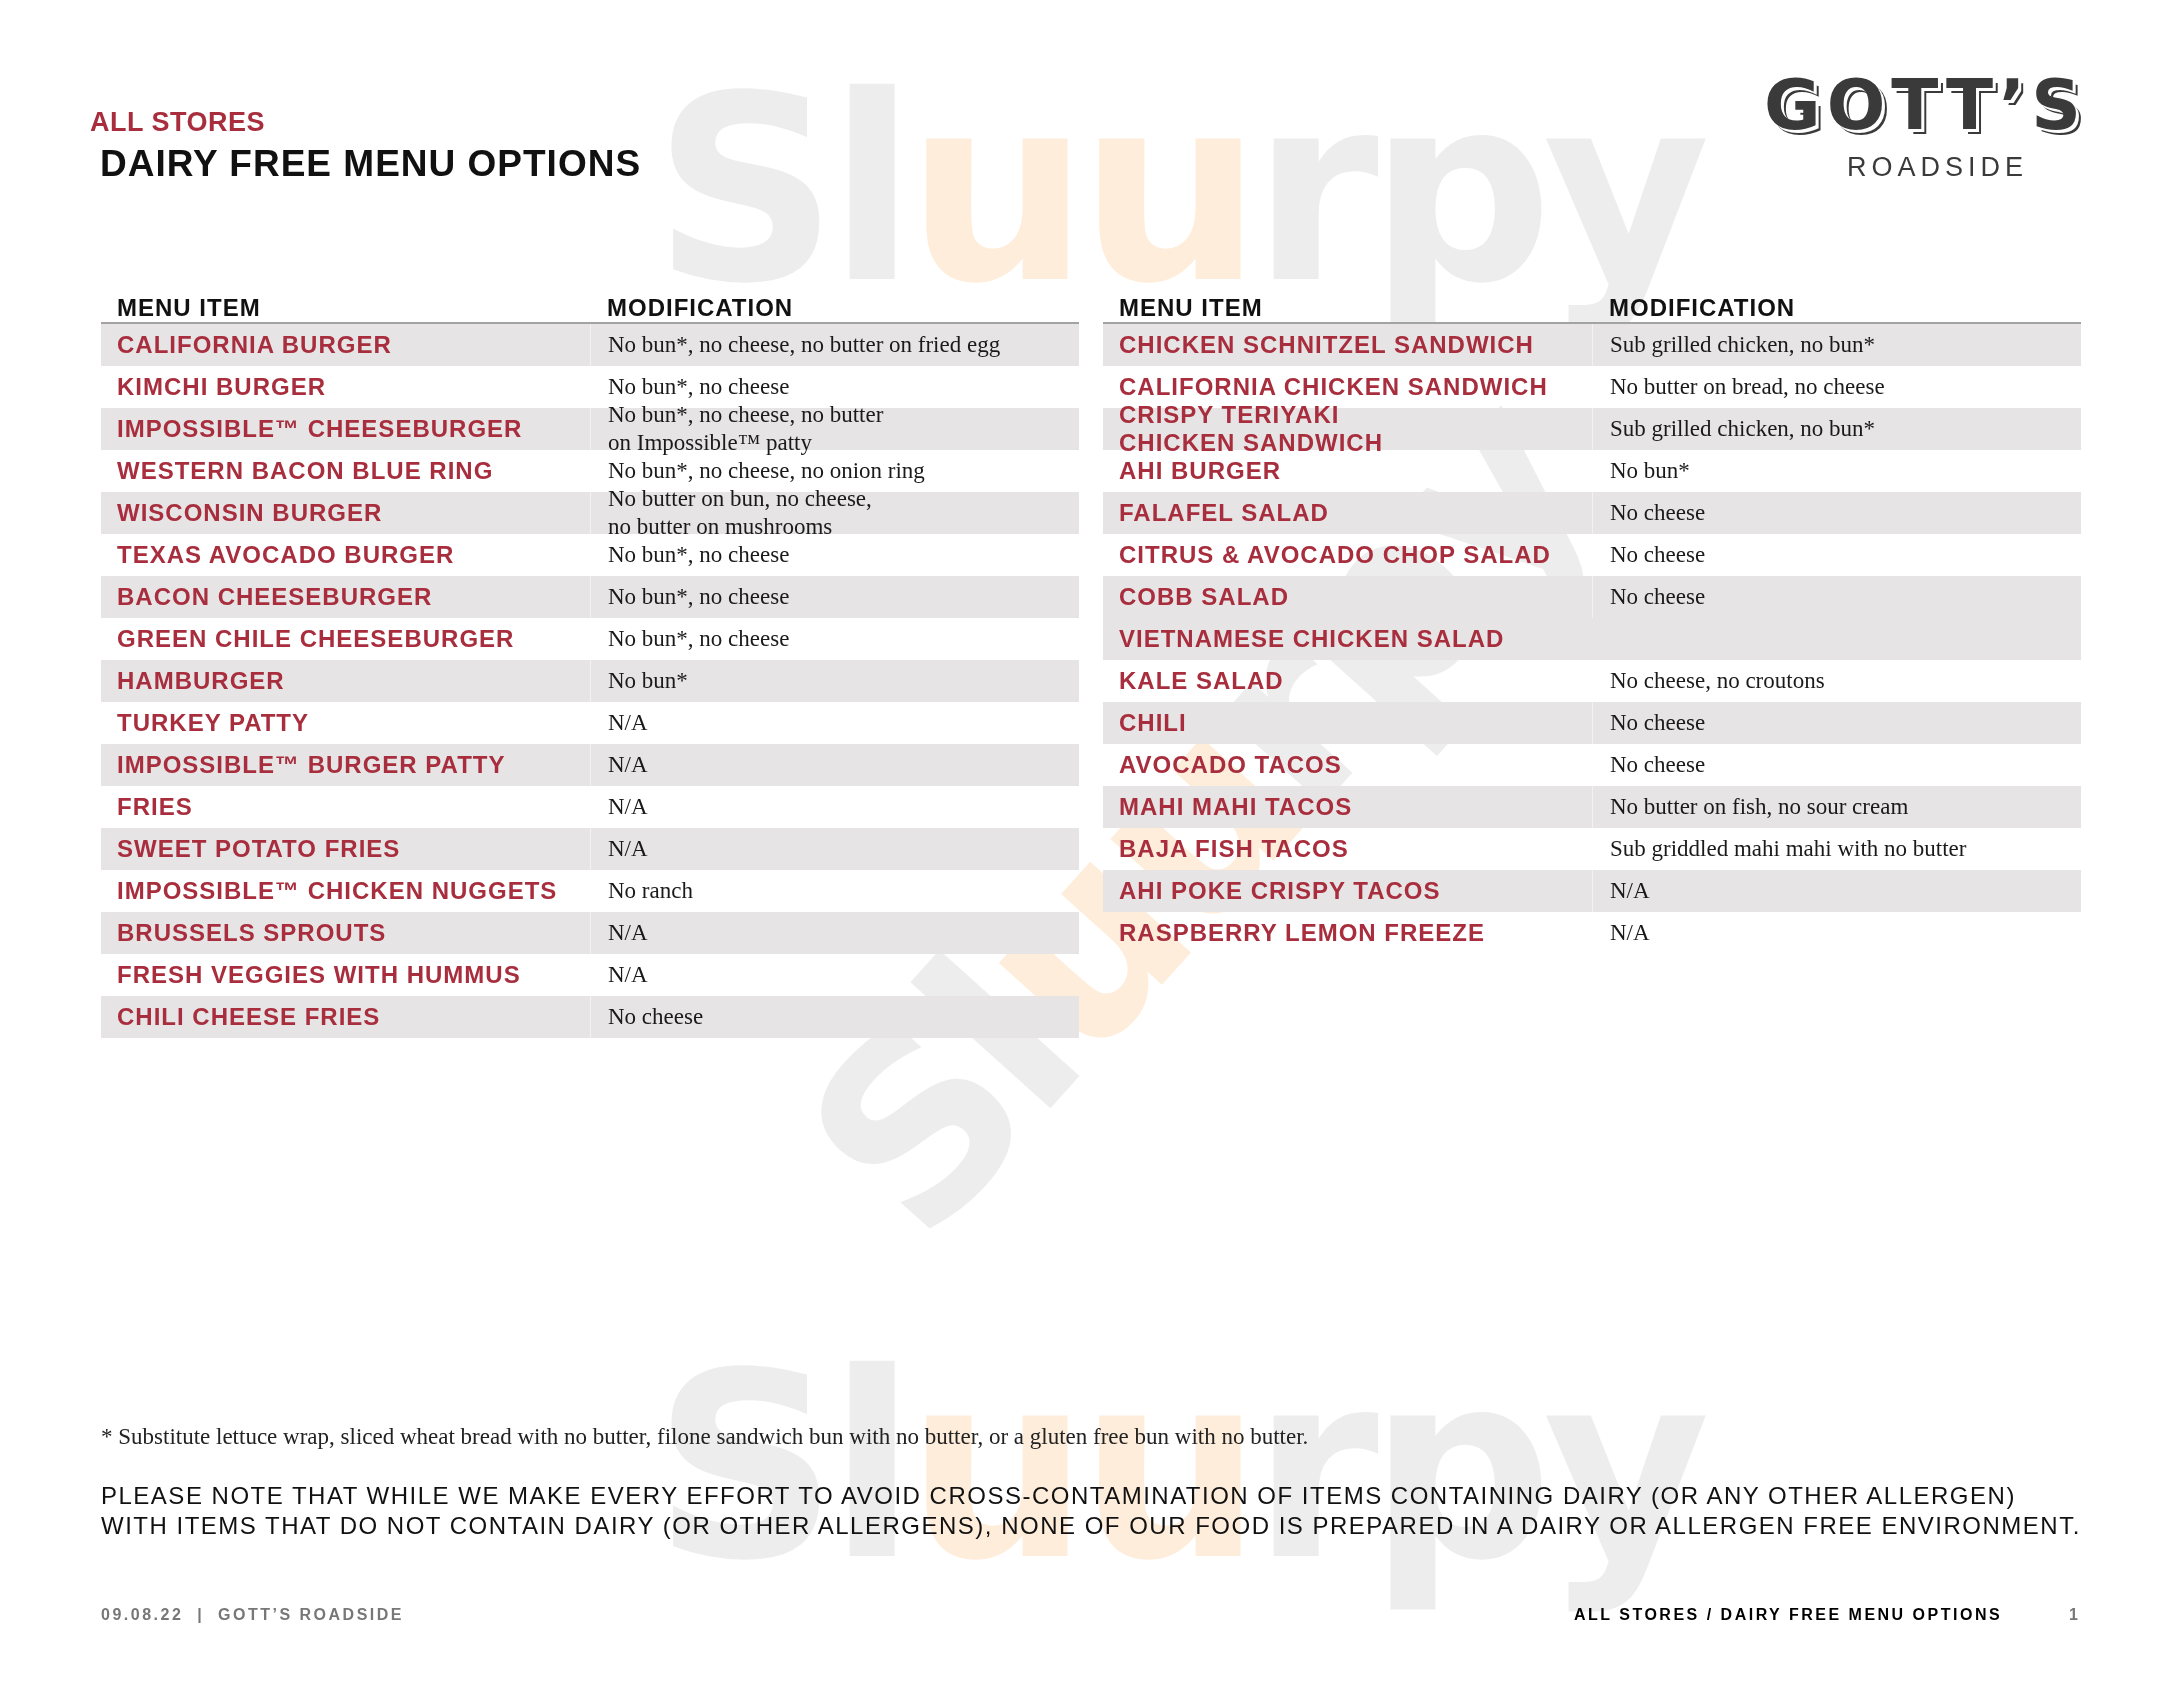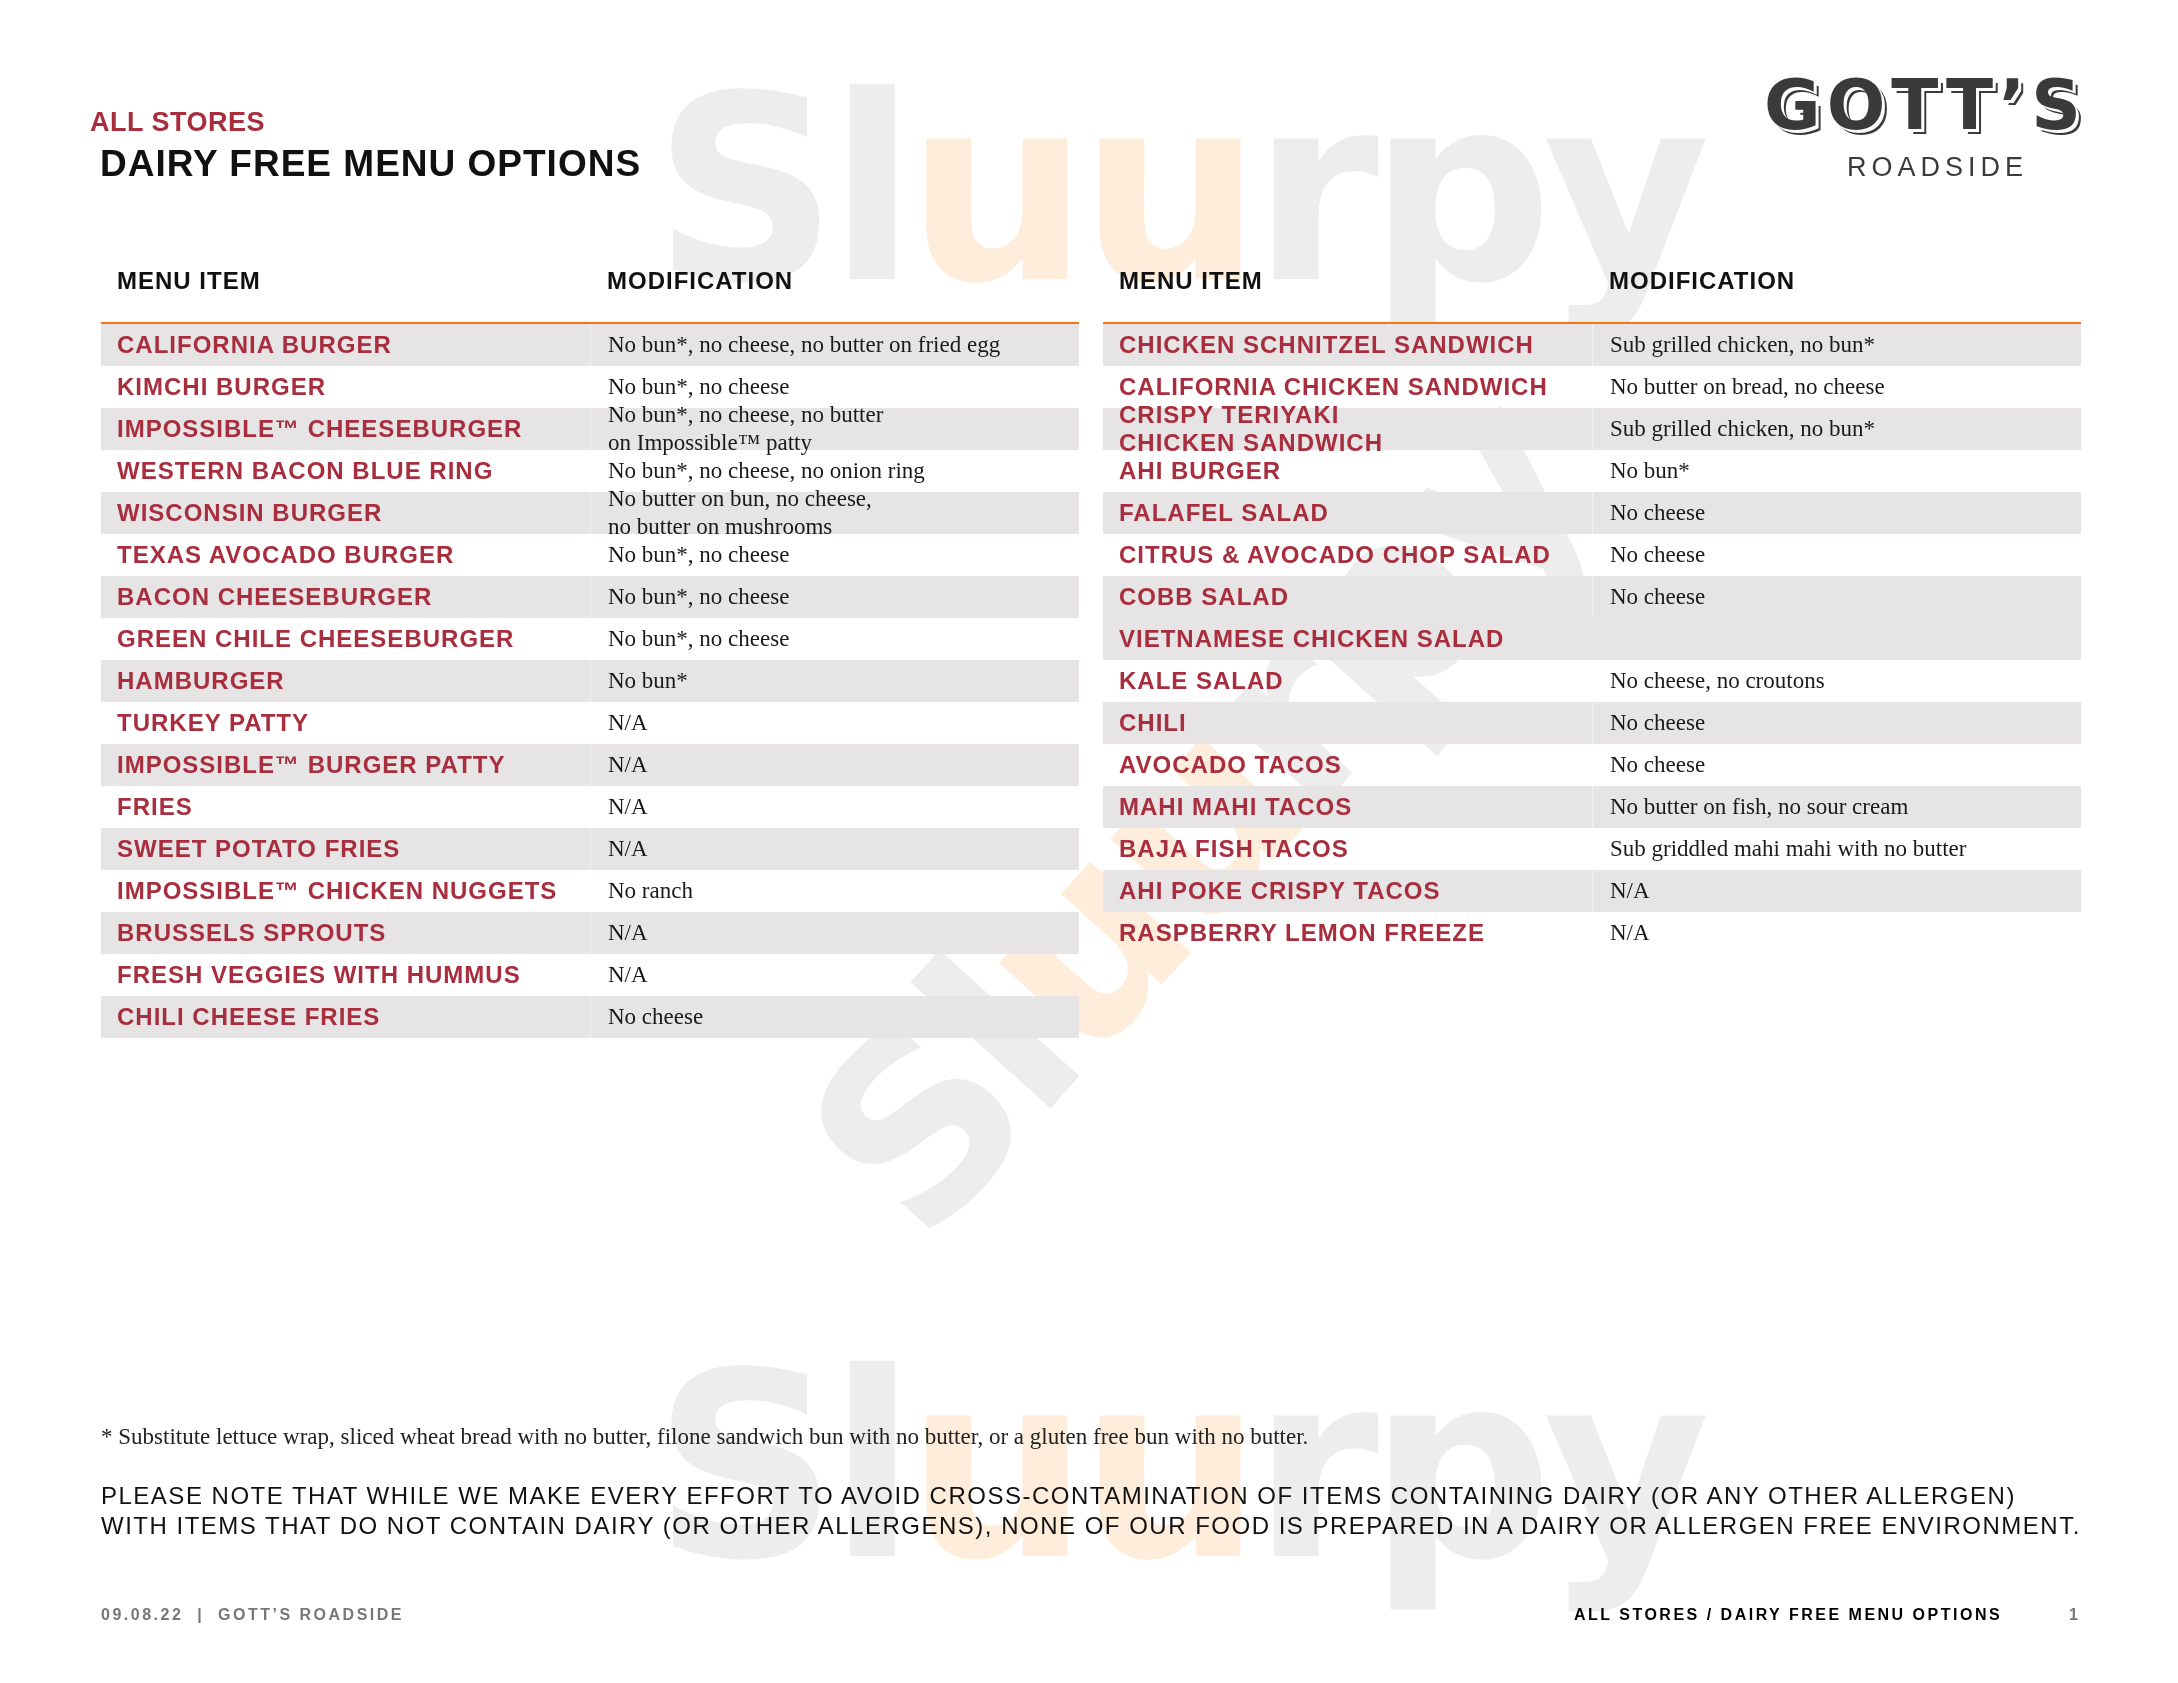--- a/index.html
+++ b/index.html
@@ -20,21 +20,21 @@
   .kicker { left: 90px; top: 107px; font-size: 27px; color: #A82E3E; letter-spacing: 0.5px; font-weight: bold; }
   .title { left: 100px; top: 143px; font-size: 37px; color: #111; letter-spacing: 1px; font-weight: bold; }
 
   .logo { left: 1764px; top: 73px; width: 317px; text-align: center; }
   .logo-main { font-family: "DejaVu Sans", sans-serif; font-weight: bold; font-size: 69px; line-height: 65px; color: #3a3a3a; letter-spacing: 6px; text-shadow: 3px 3px 0 #ffffff, 5px 5px 0 #3a3a3a; }
   .logo-sub { margin-top: 14px; font-size: 27px; color: #3a3a3a; letter-spacing: 5px; padding-left: 30px; }
 
   .table { position: absolute; z-index: 1; top: 267px; }
   .table.left { left: 101px; width: 978px; }
   .table.right { left: 1103px; width: 978px; }
-  .thead { display: flex; height: 55px; border-bottom: 2px solid #f97316; align-items: flex-start; }
+  .thead { display: flex; height: 55px; border-bottom: 2px solid #a3a3a3; align-items: flex-end; }
   .th { font-size: 24px; font-weight: bold; color: #111; letter-spacing: 1px; }
   .th.item { width: 489px; padding-left: 16px; box-sizing: border-box; }
   .th.mod { padding-left: 17px; }
   .row { display: flex; height: 42px; align-items: center; }
   .row.shade { background: #E6E4E5; }
   .cell-item { width: 489px; padding-left: 16px; box-sizing: border-box; font-size: 24px; font-weight: bold; color: #A82E3E; letter-spacing: 1px; line-height: 28px; white-space: pre-line; }
   .cell-mod { flex: 1; padding-left: 17px; font-family: "Liberation Serif", "DejaVu Serif", serif; font-size: 23px; color: #1a1a1a; line-height: 28px; white-space: pre-line; border-left: 1px solid rgba(255,255,255,0.5); height: 100%; display: flex; align-items: center; }
 
   .footnote { left: 101px; top: 1424px; font-family: Liberation Serif, serif; font-size: 23px; color: #222; text-align: right; }
   .notice { left: 101px; top: 1481px; font-size: 24px; color: #111; letter-spacing: 1.5px; line-height: 30px; }

